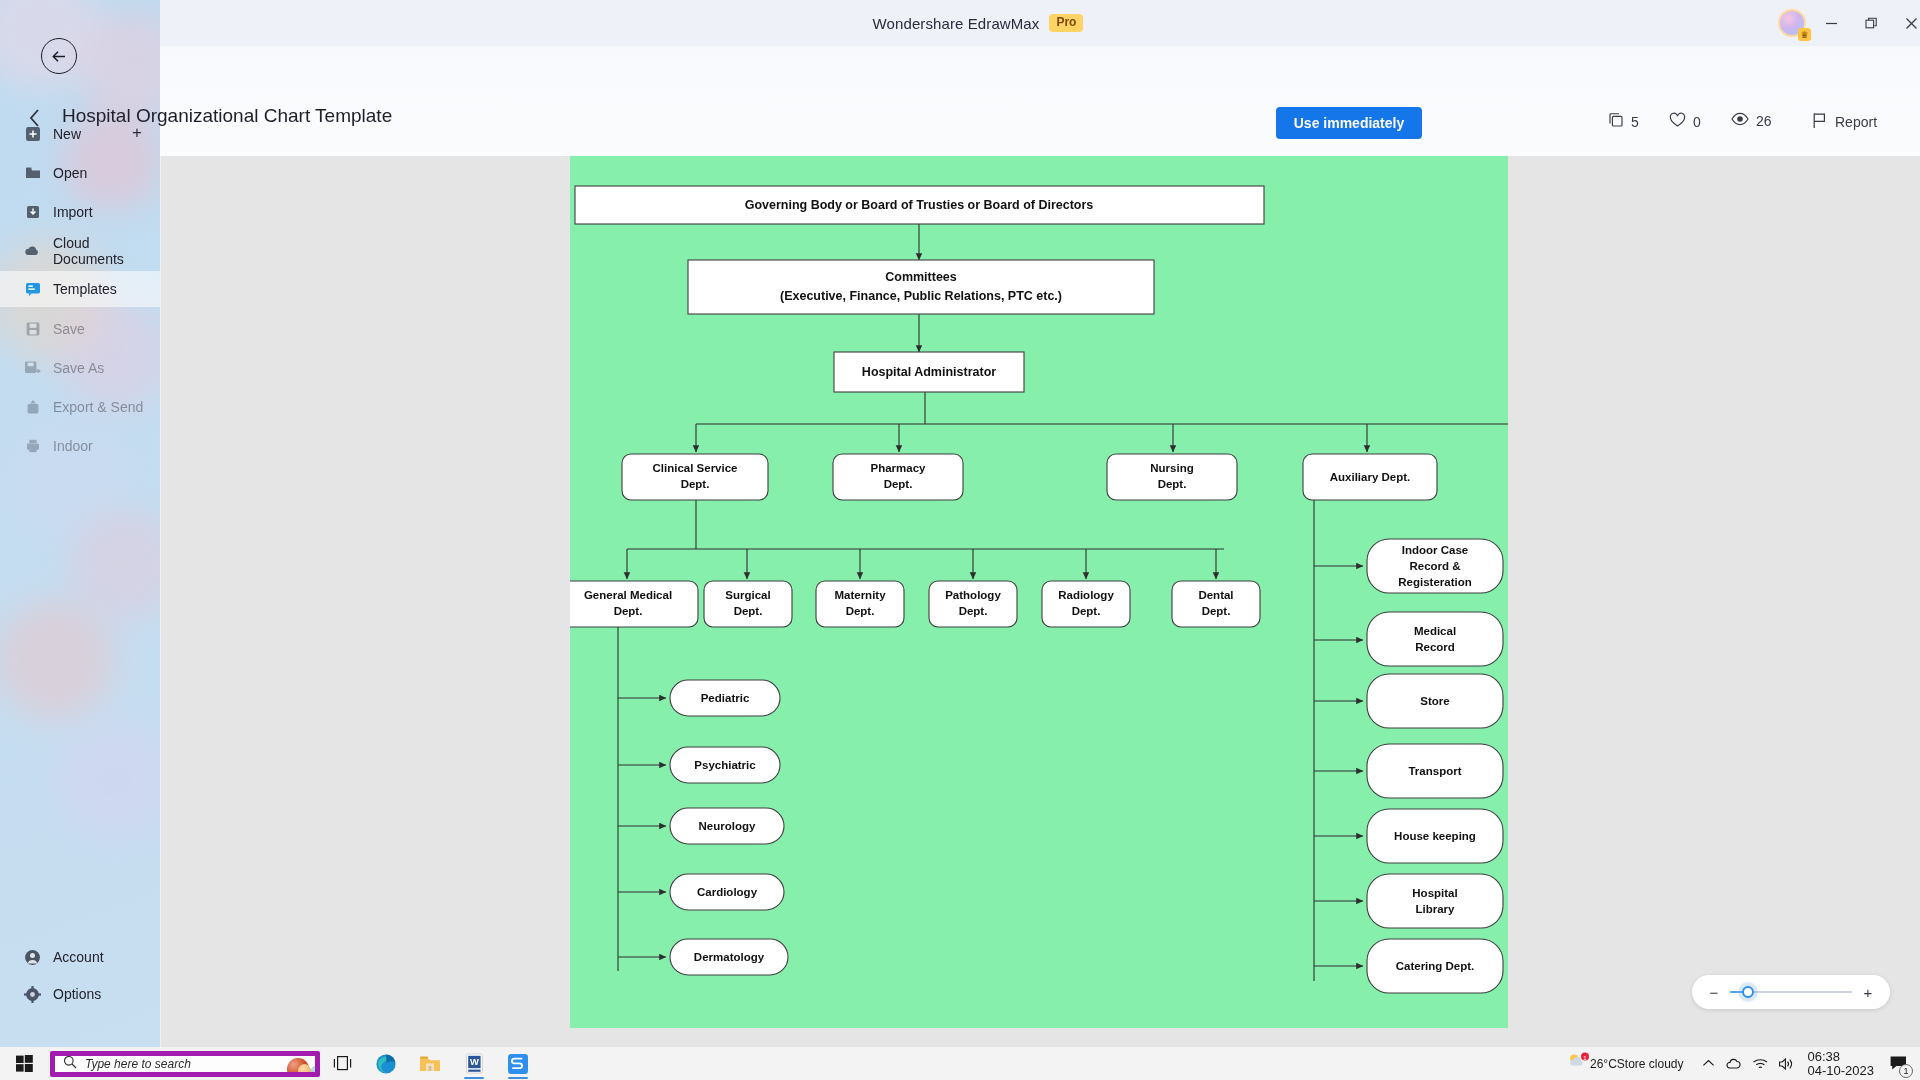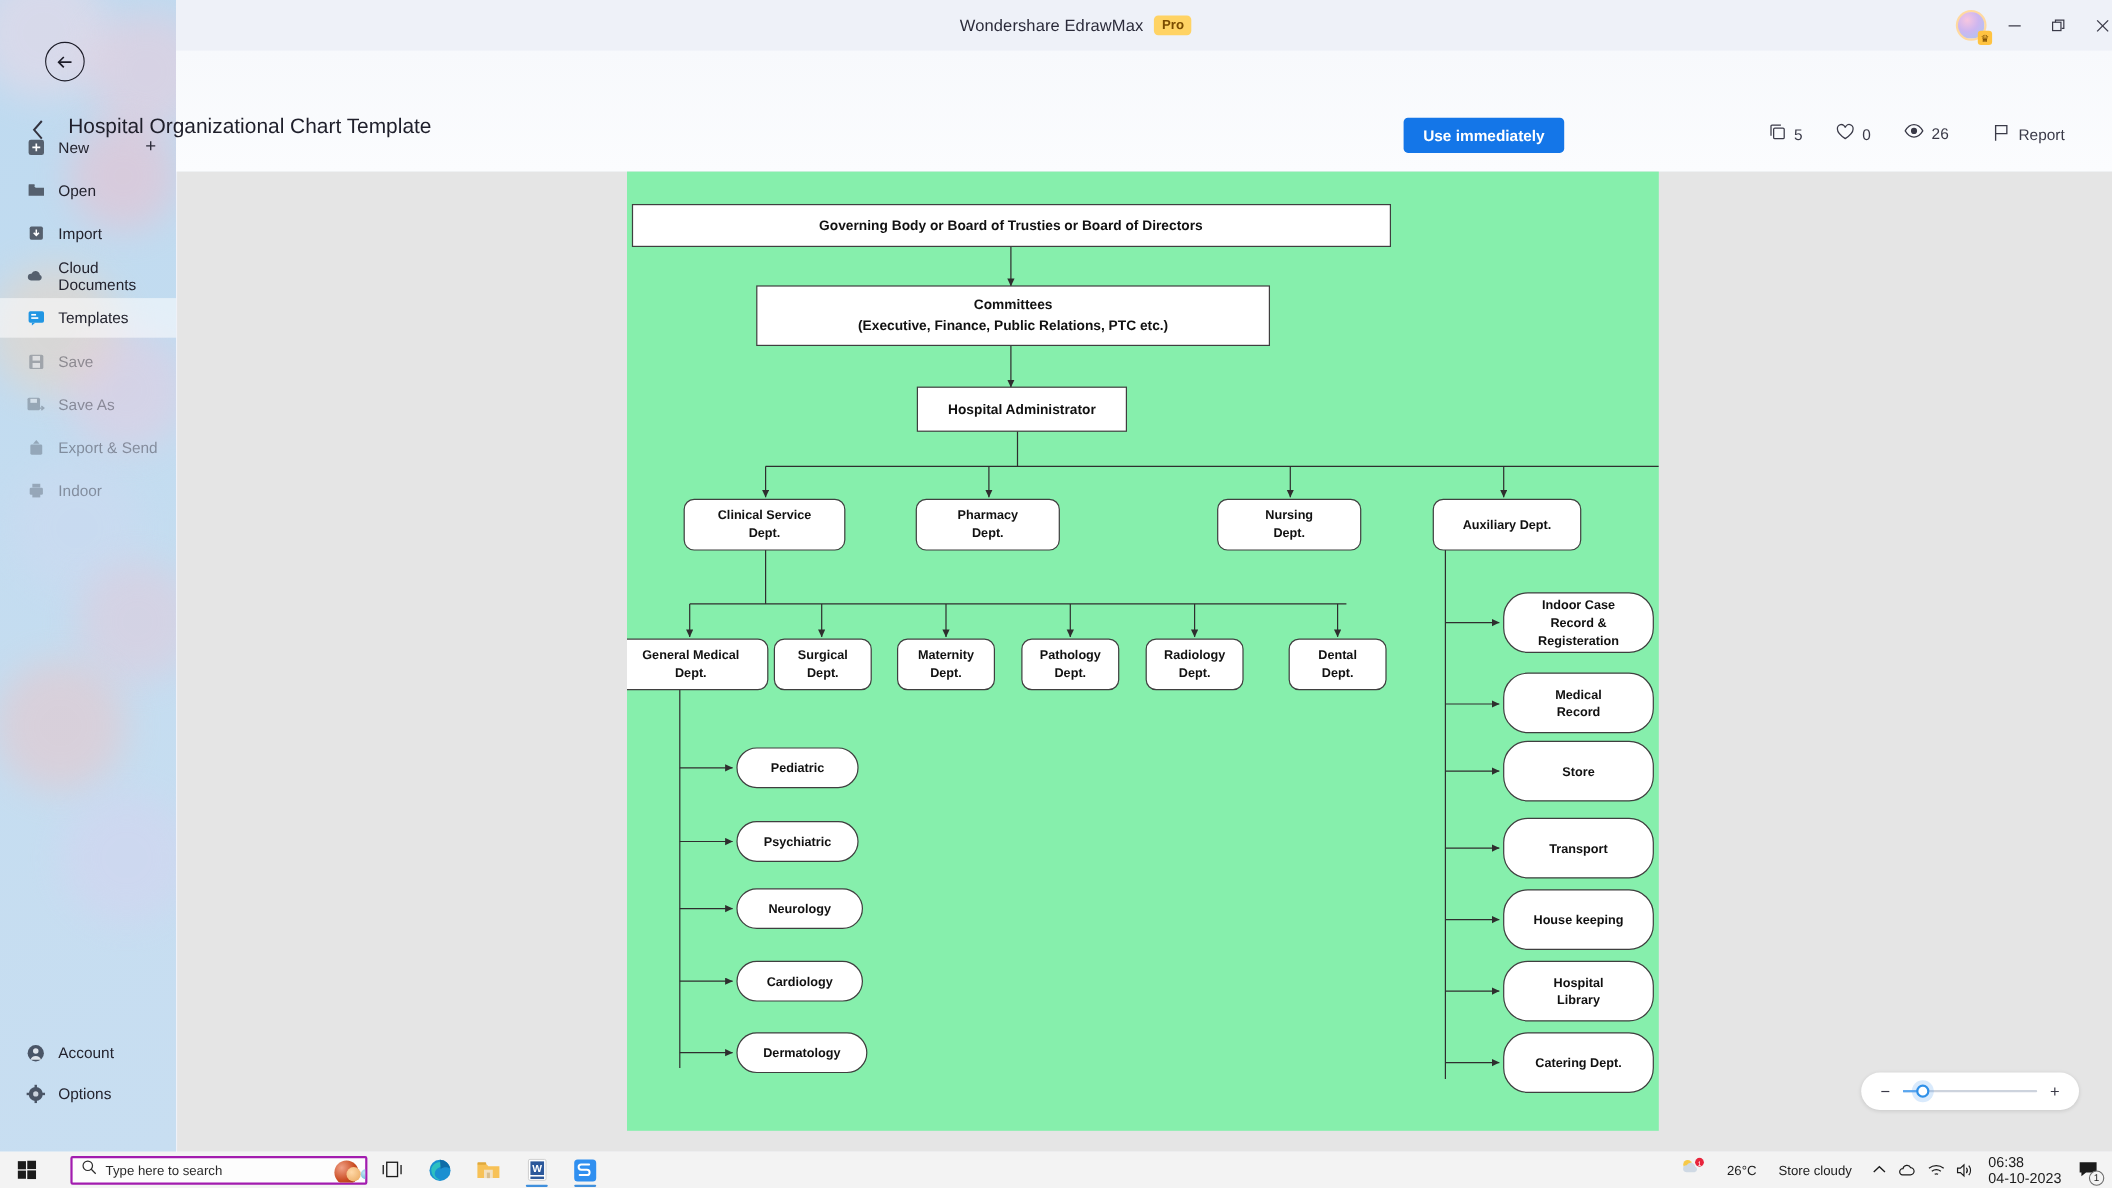--- a/index.html
+++ b/index.html
@@ -167,24 +167,24 @@
     box-shadow: 0 0 0 4px rgba(80,160,240,.22);
   }
 
   
   #taskbar {
     position: absolute; left: 0; top: 1047px; width: 1920px; height: 33px;
     background: #f3f3f3; display: flex; align-items: center;
   }
   #start-btn { width: 48px; height: 33px; display:flex; align-items:center; justify-content:center; }
   #tb-search {
-    width: 270px; height: 26px; margin-left: 16px;
-    background: #fdfdfd; border: 2px solid #a21caf; border-radius: 2px;
+    width: 270px; height: 26px; margin-left: 2px;
+    background: #fdfdfd; border: 5px solid #a21caf; border-radius: 2px;
     display: flex; align-items: center; padding: 0 8px; gap: 8px;
-    position: relative; overflow: hidden;
+    position: relative; overflow: hidden; font-style: italic;
   }
   #tb-search-text { font-size: 12px; color: #2b2b2b; }
   #cortana {
     position: absolute; right: 6px; top: 2px; width: 22px; height: 22px; border-radius: 50%;
     background: radial-gradient(circle at 30% 30%, #f0a085 0%, #c94a20 55%, #8e2f10 100%);
   }
   #cortana2 {
     position: absolute; right: -2px; top: 6px; width: 13px; height: 13px; border-radius: 50%;
     background: radial-gradient(circle at 35% 35%, #ffd9a8 0%, #e8a55a 100%);
   }
@@ -198,21 +198,21 @@
   }
   .tb-icon.running::after {
     content: ""; position: absolute; bottom: 1px; left: 12px;
     width: 20px; height: 2px; background: #3f8fdc; border-radius: 1px;
   }
   #tb-right {
     position: absolute; right: 0; top: 0; height: 33px;
     display: flex; align-items: center; gap: 0px; padding-right: 6px;
   }
   #weather {
-    display: flex; align-items: center; gap: 20px; padding: 0 12px;
+    display: flex; align-items: center; gap: 0; padding: 0 12px;
     font-size: 12px; color: #1b1b1b;
   }
   .tray-ico { width: 26px; height: 33px; display:flex; align-items:center; justify-content:center; color:#1b1b1b; }
   #clock {
     display: flex; flex-direction: column; align-items: flex-start; justify-content: center;
     font-size: 13px; color: #1b1b1b; line-height: 14px; padding: 0 8px; min-width: 74px;
   }
   #notif { width: 32px; height:33px; display:flex; align-items:center; justify-content:center; position: relative; }
   #notif-count {
     position: absolute; right: 1px; bottom: 2px; width: 14px; height: 14px;

